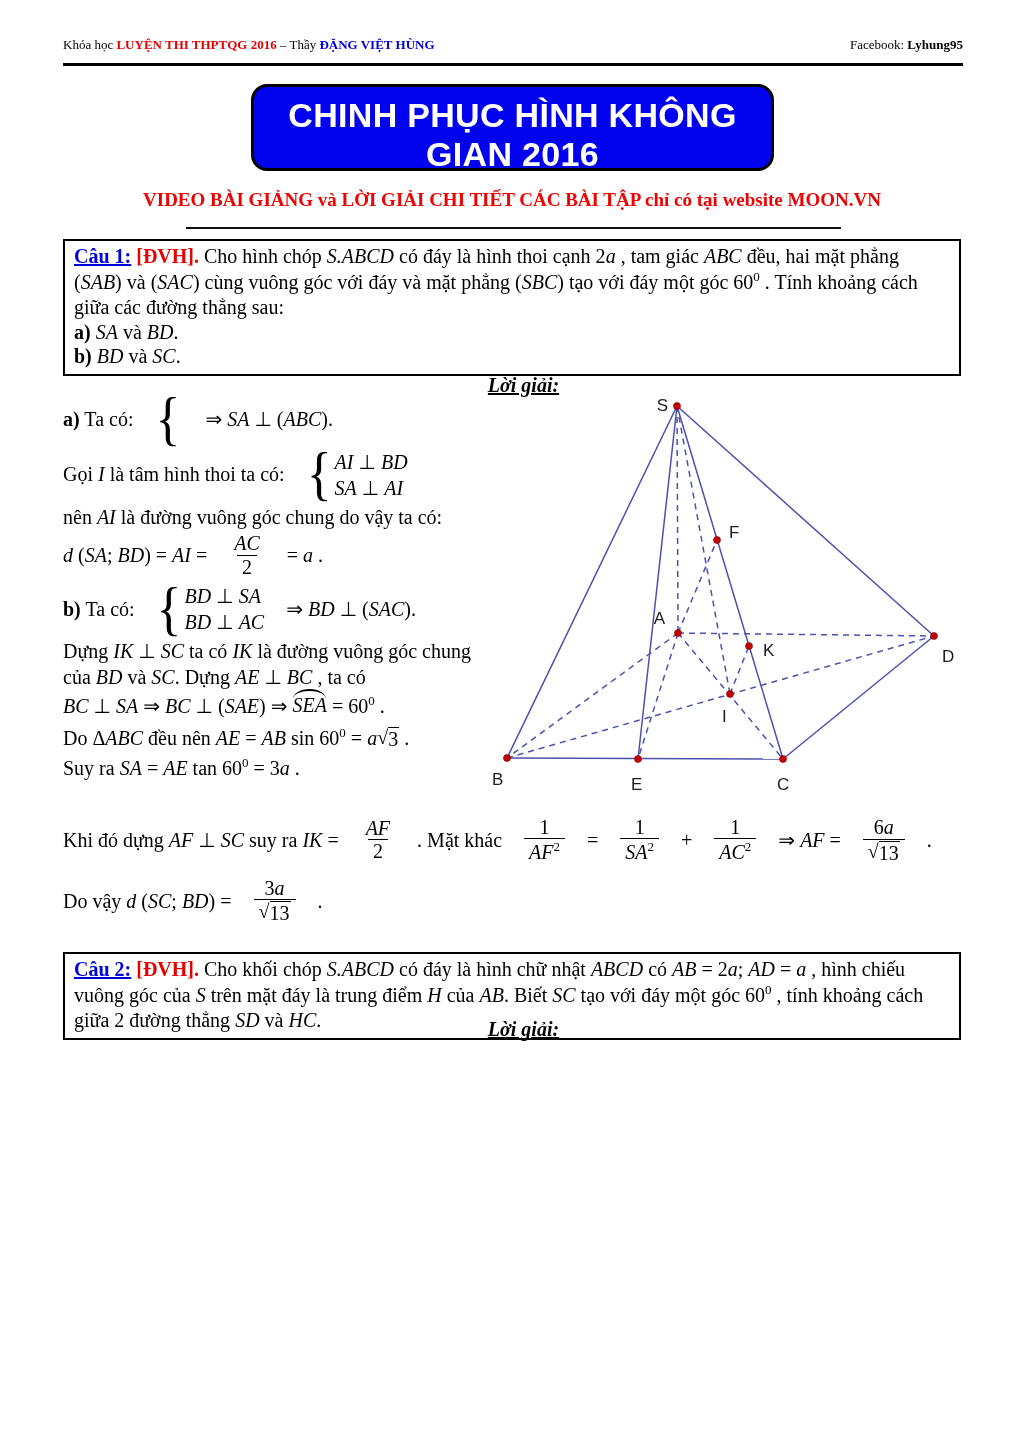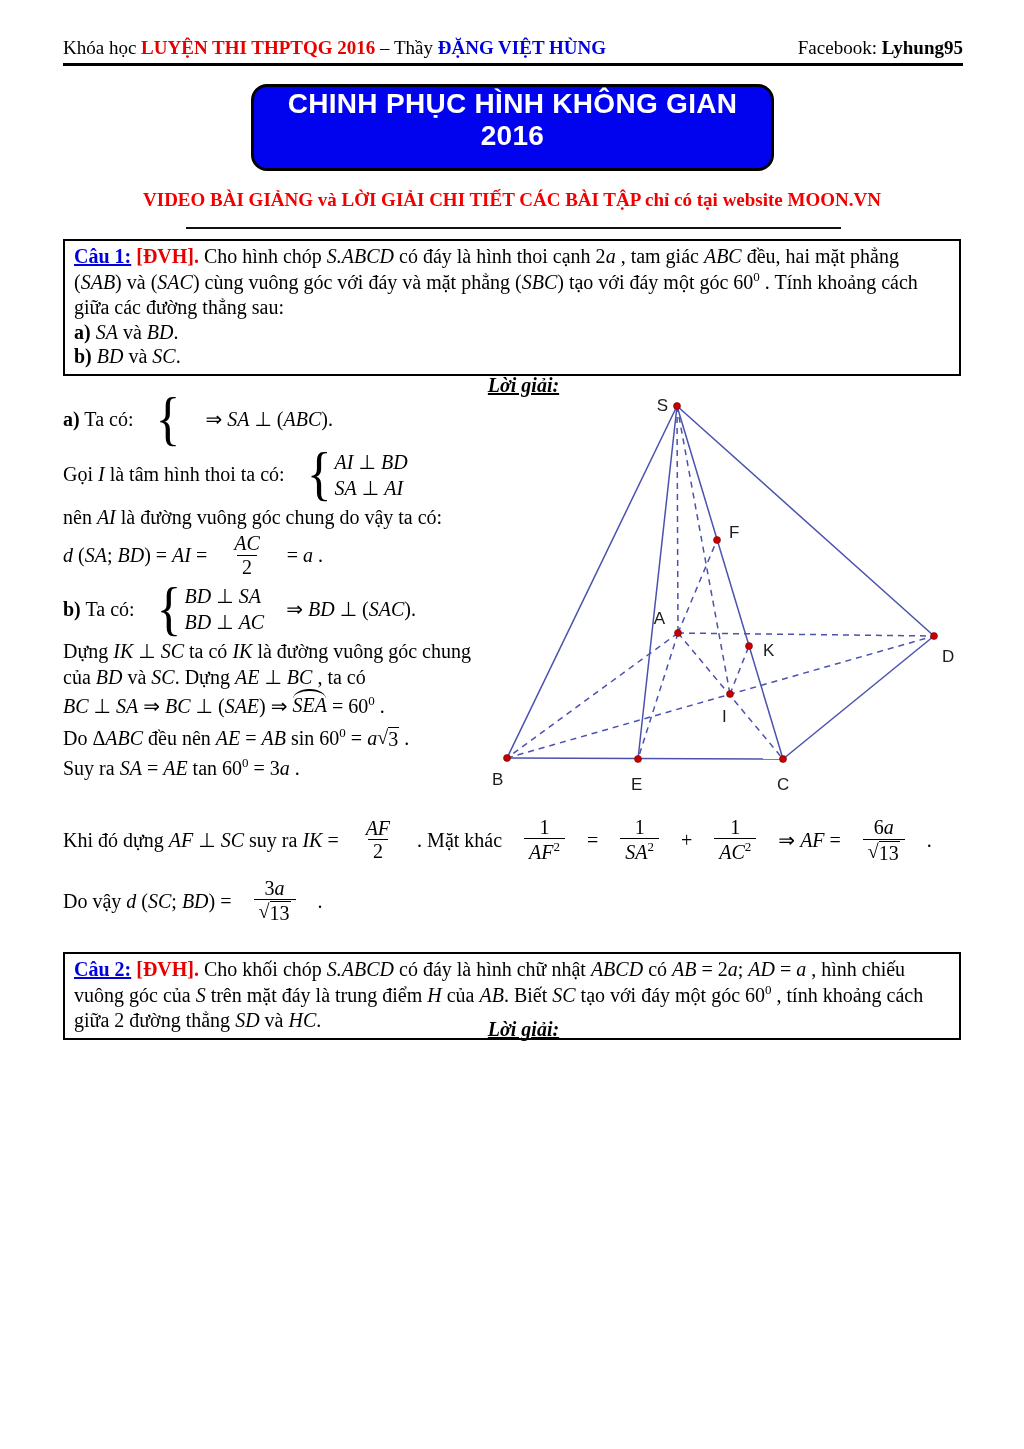--- a/index.html
+++ b/index.html
@@ -1,31 +1,31 @@
 <!DOCTYPE html>
 <html><head>
 <meta charset="utf-8">
 <style>
   * { box-sizing: border-box; margin: 0; padding: 0; }
   html,body { background:#ffffff; }
   body { width:1024px; height:1449px; font-family:"Liberation Serif", serif; color:#000; }
   .page { position:relative; width:1024px; height:1449px; background:#fff; overflow:hidden; }
 
   
-  .header { position:absolute; left:63px; top:37px; width:900px; display:flex; justify-content:space-between; font-size:19px; }
+  .header { position:absolute; left:63px; top:37px; width:900px; display:flex; justify-content:space-between; font-size:13px; }
   .hdr-red { color:#e60000; font-weight:bold; }
   .hdr-blue { color:#0000dd; font-weight:bold; }
   .hdr-bold { font-weight:bold; }
   .header-rule { position:absolute; left:63px; top:63px; width:900px; border-top:3px solid #000; }
 
   
   .banner { position:absolute; left:251px; top:84px; width:523px; height:87px; background:#0203ee;
             border:3px solid #000; border-radius:16px; color:#fff; text-align:center;
             font-family:"Liberation Sans", sans-serif; }
-  .banner-title { margin-top:1px; font-size:28px; font-weight:bold; letter-spacing:0.3px; }
+  .banner-title { margin-top:9px; font-size:34px; font-weight:bold; letter-spacing:0.3px; }
   .banner-sub { margin-top:4px; font-size:21px; font-weight:bold; }
 
   
   .promo { position:absolute; left:0; top:189px; width:1024px; text-align:center;
            color:#f00000; font-weight:bold; font-size:19px; }
   .promo-rule { position:absolute; left:186px; top:227px; width:655px; border-top:2.5px solid #111; }
 
   
   .prob-box { position:absolute; left:63px; width:898px; border:2px solid #000;
               padding:3px 9px 5px 9px; font-size:20px; line-height:1.25; }

